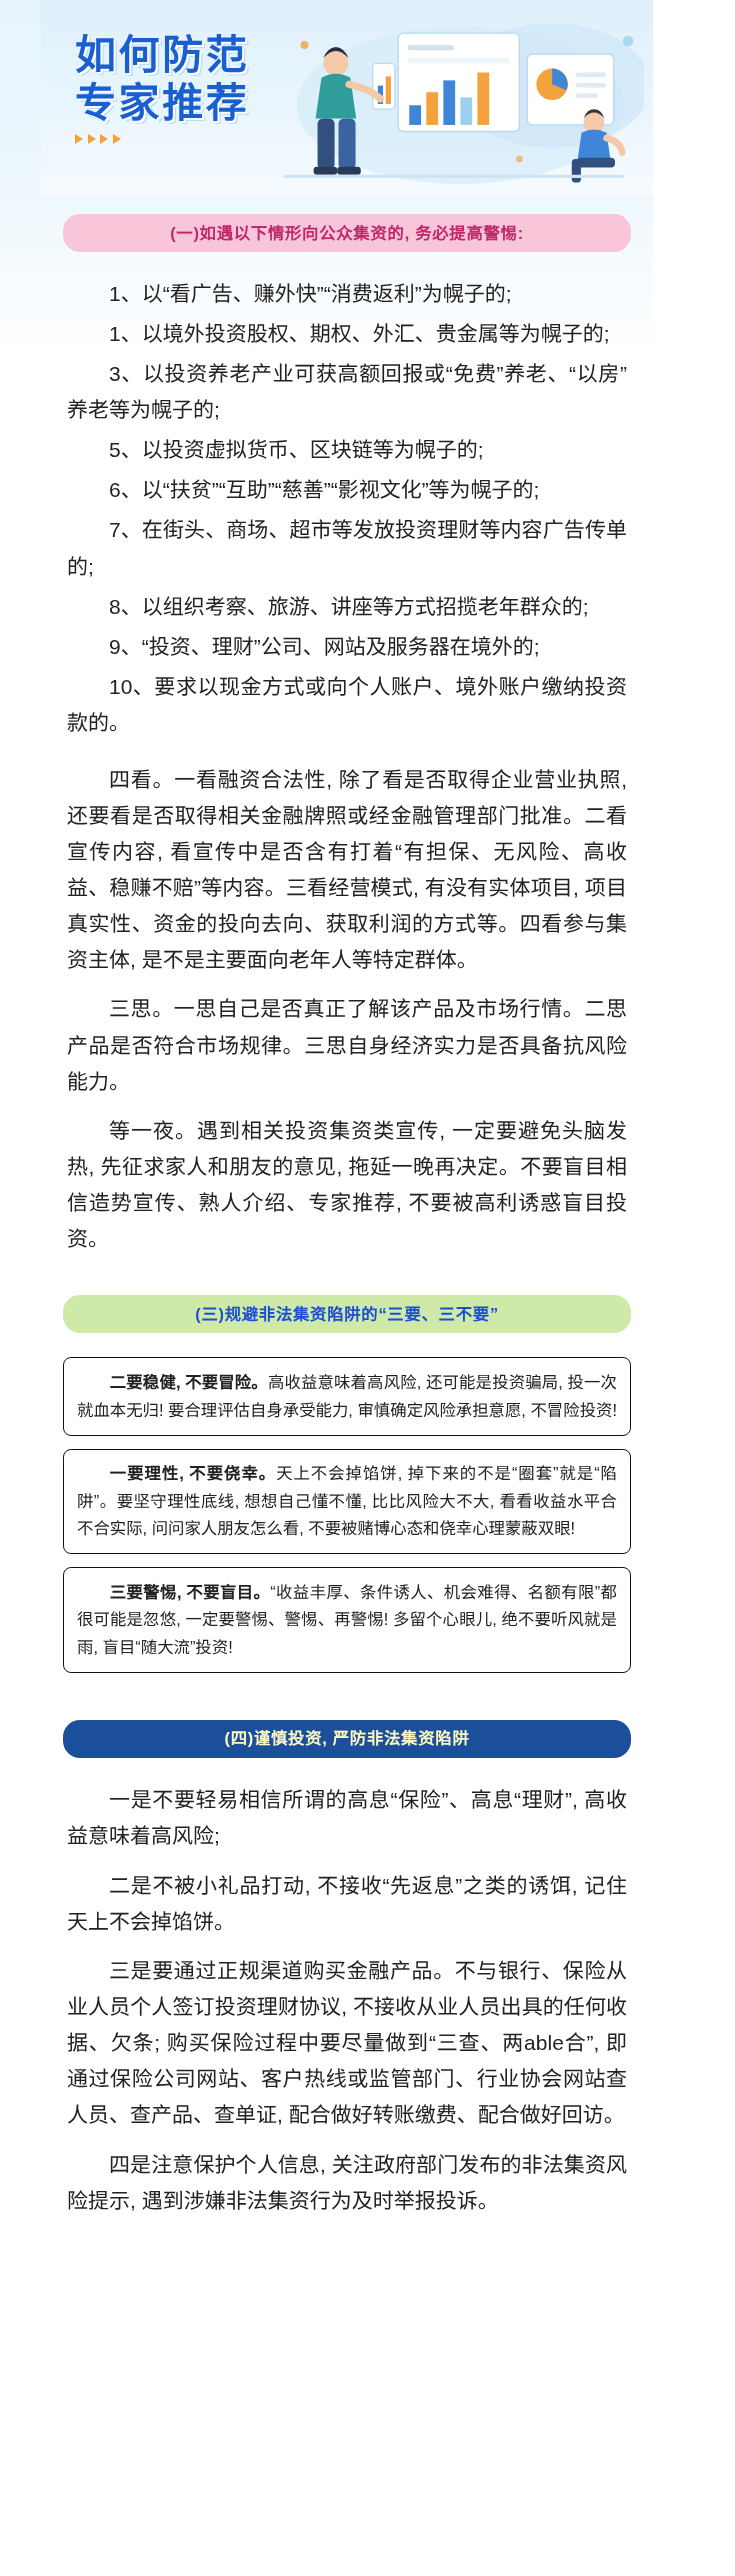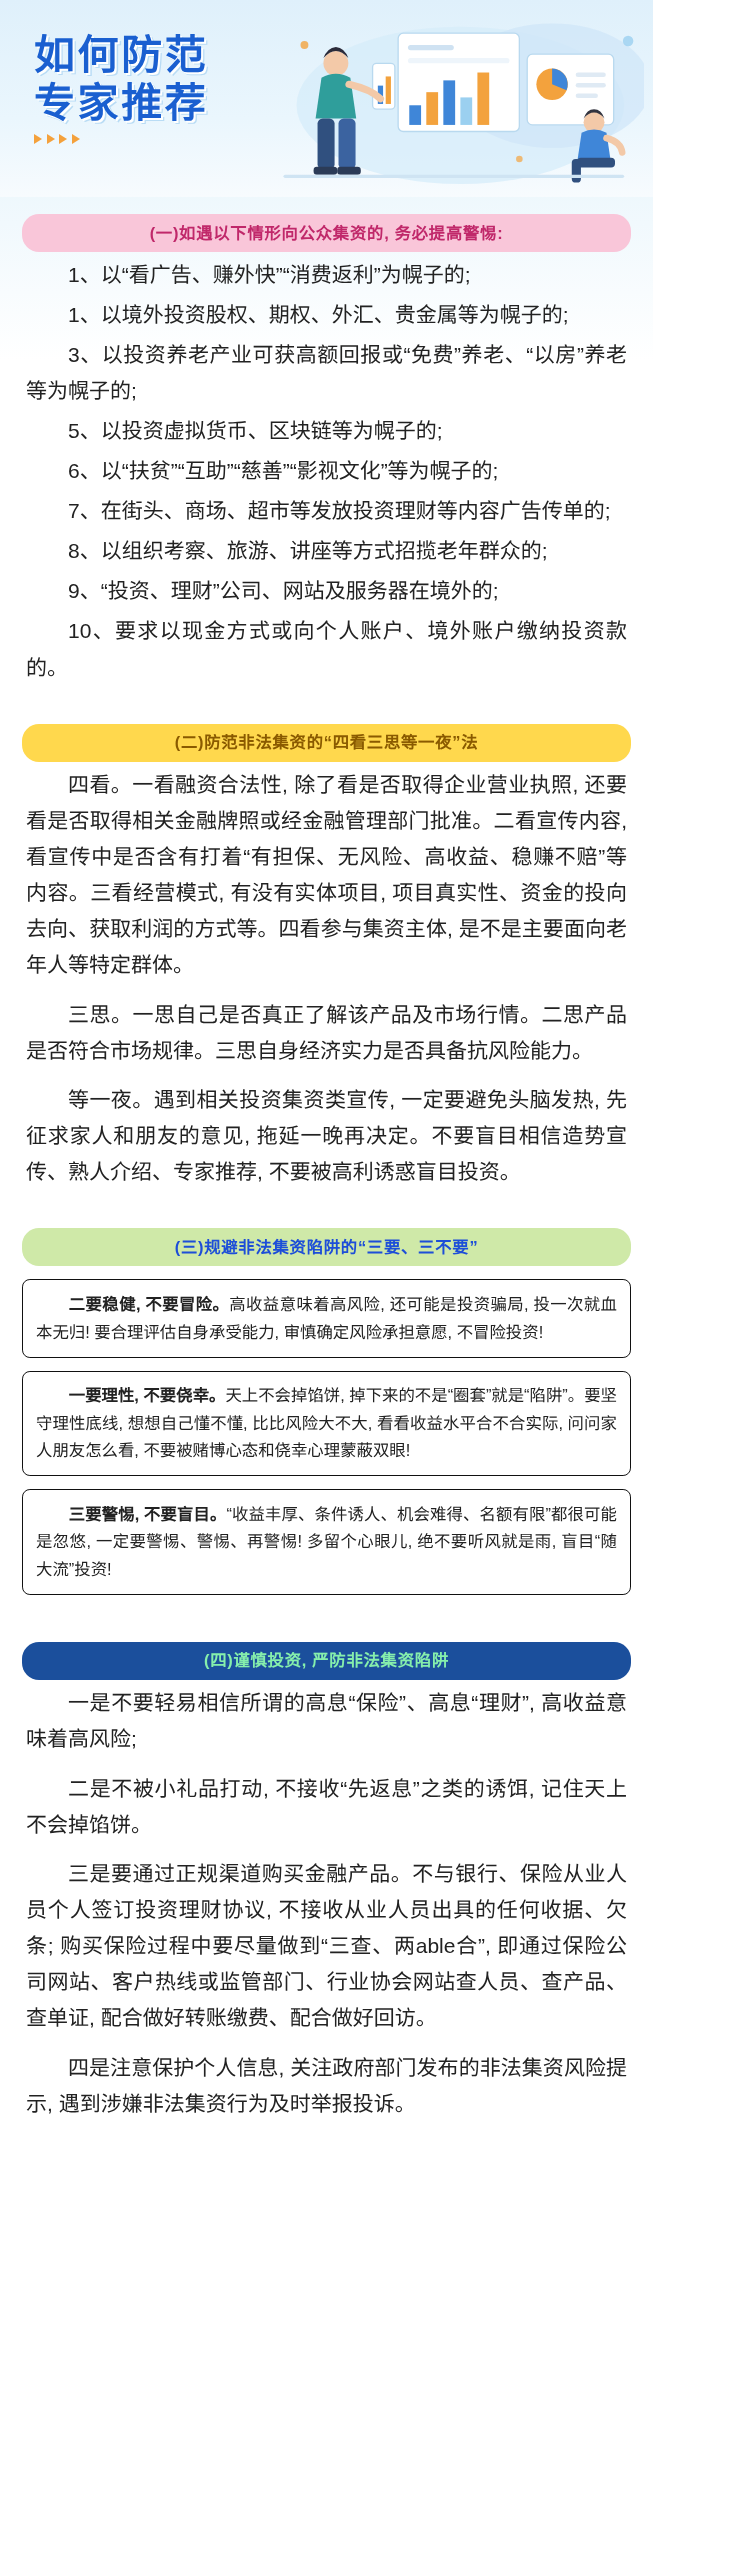--- a/index.html
+++ b/index.html
@@ -8,20 +8,21 @@
     width: 735px;
     font-family: "Liberation Sans", "DejaVu Sans", sans-serif;
     background: #ffffff;
   }
   .page {
     width: 653px;
     min-height: 2576px;
     position: relative;
     background: linear-gradient(180deg,#e8f4fd 0%, #eaf6fc 6%, #ffffff 14%, #ffffff 100%);
     overflow: hidden;
+    padding-left: 41px;
   }
   
   .header {
     position: relative;
     height: 197px;
     background: linear-gradient(180deg,#dff0fb 0%, #eaf6fd 60%, #f7fbfe 100%);
     overflow: hidden;
   }
   .hdr-title {
     position: absolute;
@@ -52,33 +53,33 @@
   }
   .hdr-art {
     position: absolute;
     right: 9.2px;
     top: 6.6px;
     width: 400px;
     height: 190px;
   }
   
   .bar {
-    margin: 17px 22px 5px 22px;
+    margin: 17px 22px 24px 22px;
     border-radius: 17px;
     text-align: center;
     font-size: 16.4px;
     font-weight: bold;
     padding: 8.5px 6.6px;
     letter-spacing: 0.7px;
     line-height: 1.3;
   }
   .bar-pink { background: #f9c6d9; color: #c0286a; }
   .bar-yellow { background: #ffd84d; color: #8a5a00; }
   .bar-green { background: #cfe9a8; color: #1d4ed8; }
-  .bar-blue { background: #1b4f9c; color: #86efac; }
+  .bar-blue { background: #1b4f9c; color: #fef9c3; }
   
   .body-text {
     margin: 0 26px;
     font-size: 21px;
     line-height: 1.72;
     color: #222222;
     text-align: justify;
   }
   .body-text p {
     margin: 0 0 3.9px 0;
@@ -174,21 +175,20 @@
     <p>5、以投资虚拟货币、区块链等为幌子的;</p>
     <p>6、以“扶贫”“互助”“慈善”“影视文化”等为幌子的;</p>
     <p>7、在街头、商场、超市等发放投资理财等内容广告传单的;</p>
     <p>8、以组织考察、旅游、讲座等方式招揽老年群众的;</p>
     <p>9、“投资、理财”公司、网站及服务器在境外的;</p>
     <p>10、要求以现金方式或向个人账户、境外账户缴纳投资款的。</p>
   </div>
 
   <div class="spacer-md"></div>
 
-  <div class="bar bar-yellow">(二)防范非法集资的“四看三思等一夜”法</div>
   <div class="body-text">
     <p>四看。一看融资合法性, 除了看是否取得企业营业执照, 还要看是否取得相关金融牌照或经金融管理部门批准。二看宣传内容, 看宣传中是否含有打着“有担保、无风险、高收益、稳赚不赔”等内容。三看经营模式, 有没有实体项目, 项目真实性、资金的投向去向、获取利润的方式等。四看参与集资主体, 是不是主要面向老年人等特定群体。</p>
     <div class="spacer-sm"></div>
     <p>三思。一思自己是否真正了解该产品及市场行情。二思产品是否符合市场规律。三思自身经济实力是否具备抗风险能力。</p>
     <div class="spacer-sm"></div>
     <p>等一夜。遇到相关投资集资类宣传, 一定要避免头脑发热, 先征求家人和朋友的意见, 拖延一晚再决定。不要盲目相信造势宣传、熟人介绍、专家推荐, 不要被高利诱惑盲目投资。</p>
   </div>
 
   <div class="spacer-md"></div>
 

